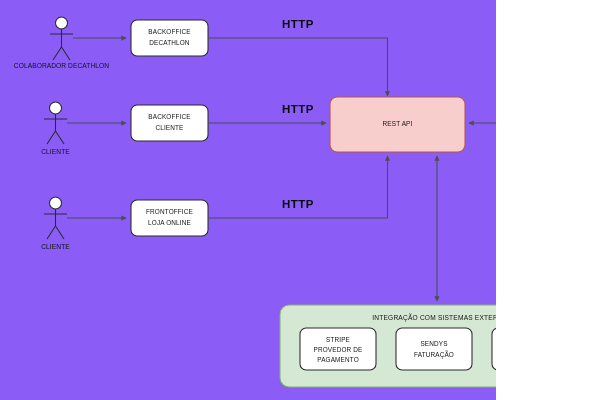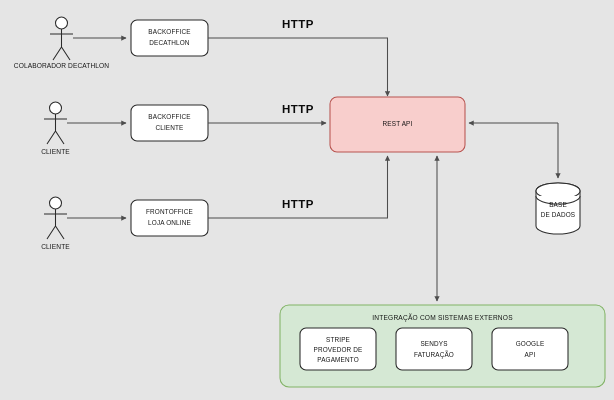--- a/index.html
+++ b/index.html
@@ -2,23 +2,23 @@
 <html><head>
 <meta charset="utf-8">
 <style>
   html, body {
     margin: 0;
     padding: 0;
     background: #ffffff;
   }
   #canvas {
     position: relative;
-    width: 614px;
+    width: 496px;
     height: 400px;
-    background: #e5e5e5;
+    background: #8b5cf6;
     overflow: hidden;
     font-family: "Liberation Sans", sans-serif;
   }
   svg.diagram {
     position: absolute;
     top: 0;
     left: 0;
     width: 614px;
     height: 400px;
   }

